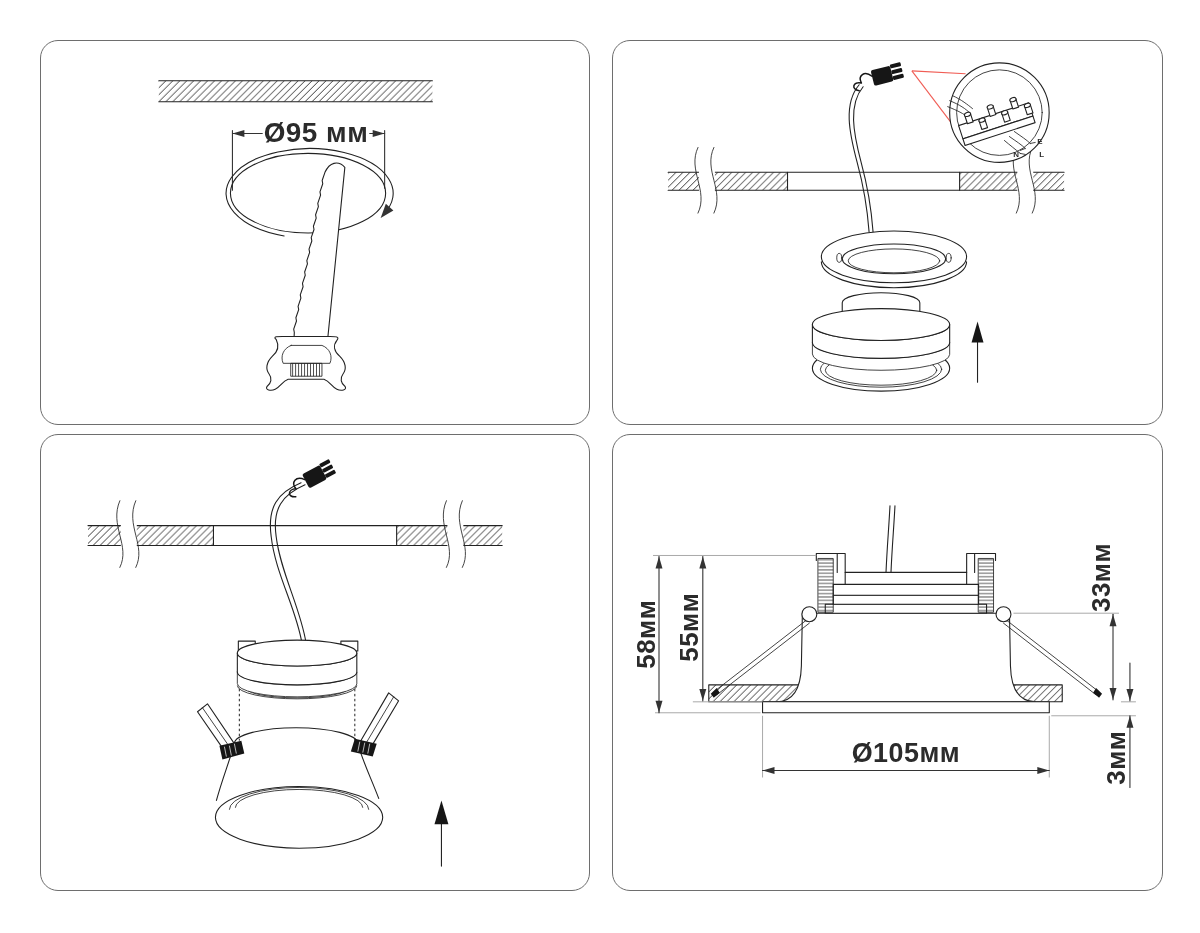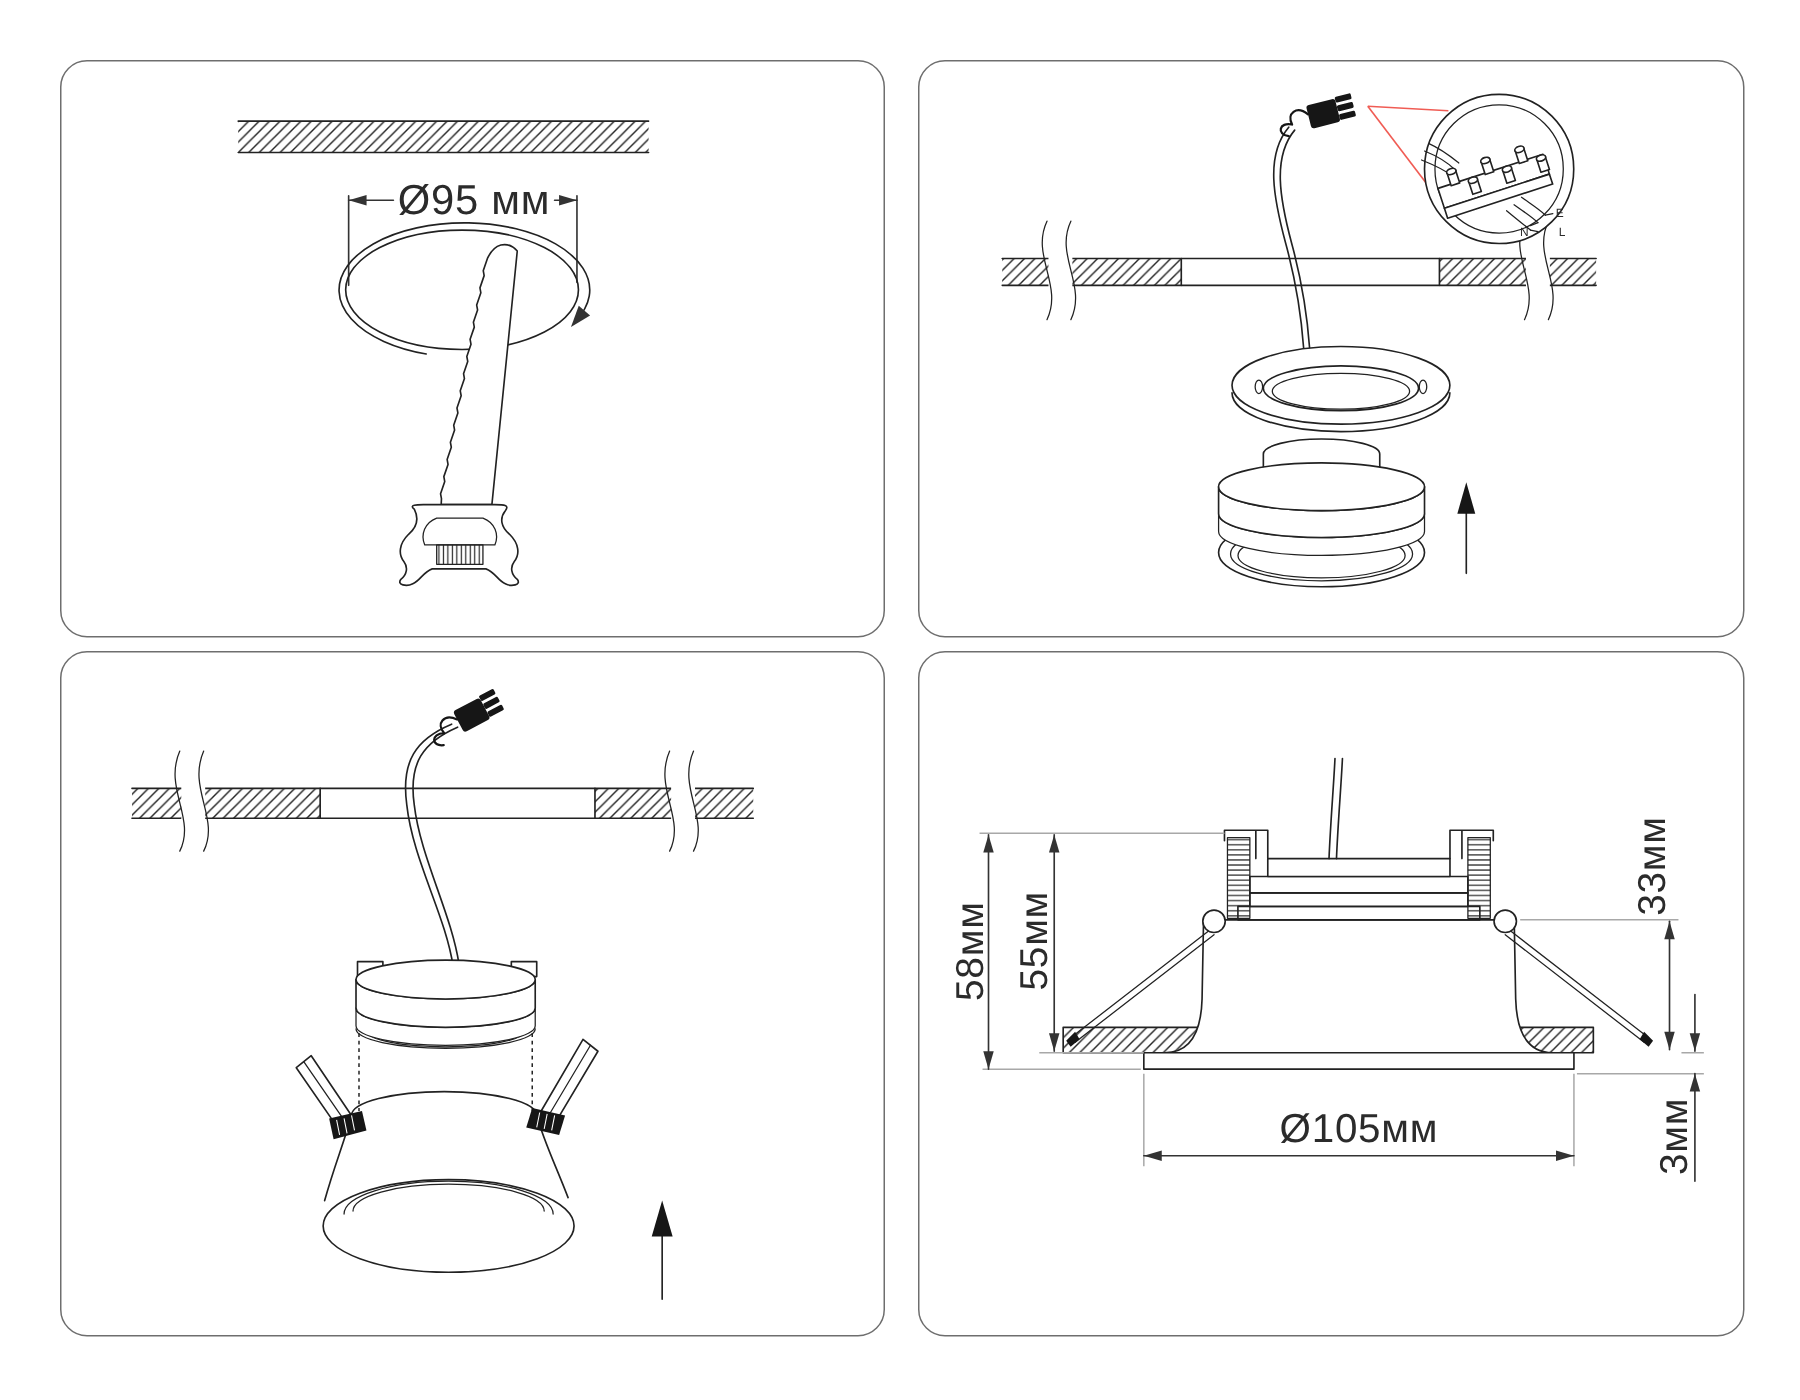--- a/index.html
+++ b/index.html
@@ -1,17 +1,17 @@
 <!DOCTYPE html>
 <html><head>
 <meta charset="utf-8">
 <style>
   html,body{margin:0;padding:0;background:#fff;}
   #stage{position:relative;width:1200px;height:933px;background:#fff;overflow:hidden;
-         font-family:"Liberation Sans",sans-serif;}
+         font-family:"Liberation Sans",sans-serif;font-weight:bold;}
   .panel{position:absolute;border:1px solid #6e6e6e;border-radius:18px;background:#fff;box-sizing:border-box;}
   #p1{left:40px;top:40px;width:550px;height:385px;}
   #p2{left:612px;top:40px;width:551px;height:385px;}
   #p3{left:40px;top:434px;width:550px;height:457px;}
   #p4{left:612px;top:434px;width:551px;height:457px;}
   .panel svg{position:absolute;left:0;top:0;width:100%;height:100%;}
   .ln{stroke:#222;stroke-width:1.1;fill:none;stroke-linecap:round;stroke-linejoin:round;}
   .thin{stroke-width:.85;}
   .fw{fill:#fff;stroke:#222;stroke-width:1.1;stroke-linejoin:round;}
   .nf{fill:none;}

